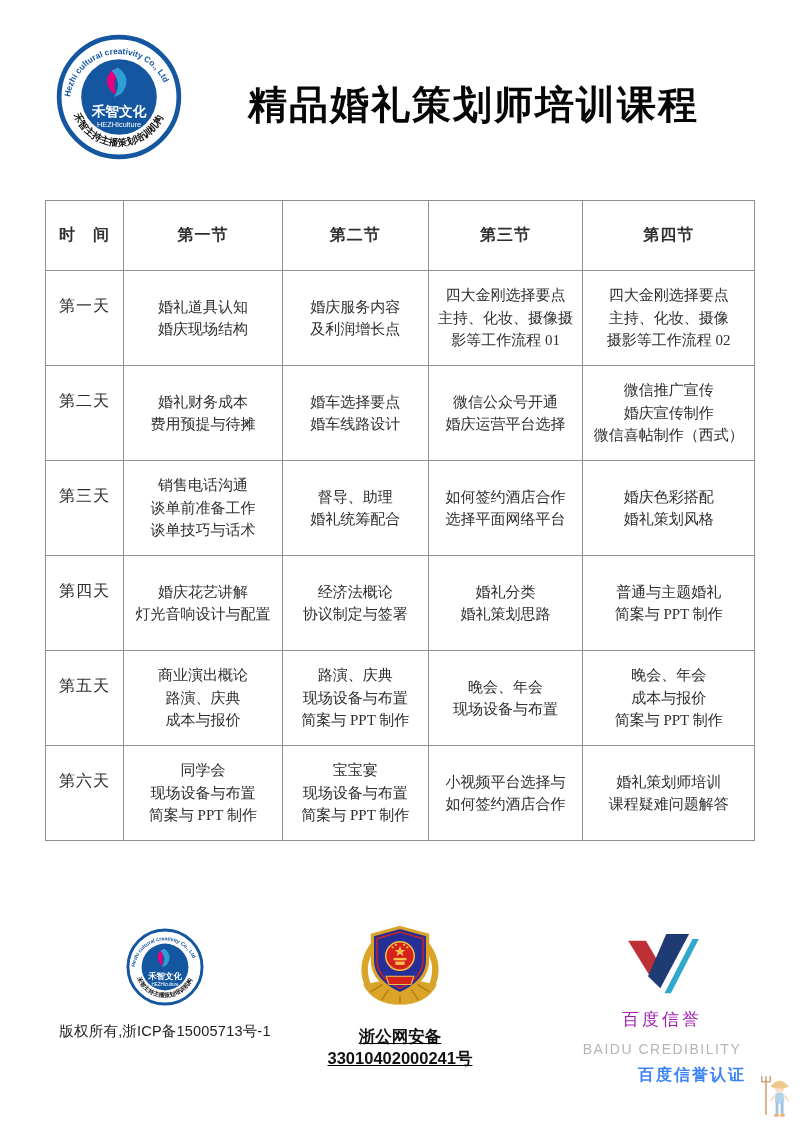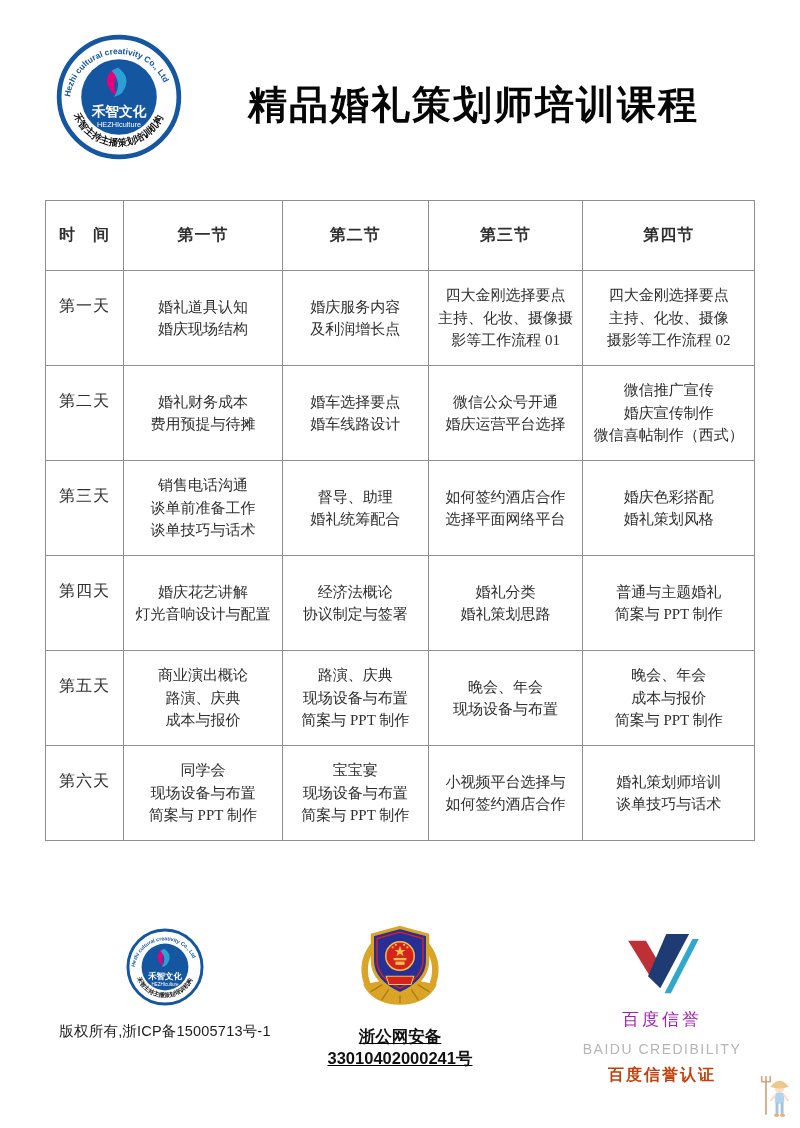--- a/index.html
+++ b/index.html
@@ -26,21 +26,21 @@
 
   
   .f-block{position:absolute;text-align:center;font-family:"Liberation Sans","DejaVu Sans",sans-serif;}
   #footer-left{left:52px;top:928px;width:226px;}
   #footer-left .icp{margin-top:12px;font-size:14.5px;color:#1c1c1c;letter-spacing:0.2px;}
   #footer-mid{left:300px;top:922px;width:200px;text-decoration:underline;}
   #footer-mid .beian{margin-top:8px;font-size:16.5px;font-weight:bold;color:#111;}
   #footer-right{left:578px;top:934px;width:168px;}
   #footer-right .bd-name{margin-top:4px;font-size:17px;color:#a21caf;letter-spacing:3px;}
   #footer-right .bd-sub{font-size:14px;color:#b5b5b5;letter-spacing:1.5px;margin-top:10px;}
-  #footer-right .bd-cert{font-size:16px;font-weight:bold;color:#c2410c;margin-top:8px;letter-spacing:2px;}
+  #footer-right .bd-cert{font-size:16px;font-weight:bold;color:#3b82f6;margin-top:8px;letter-spacing:2px;text-align:right;}
 
   
   #watermark{position:absolute;right:6px;bottom:6px;display:flex;align-items:flex-end;opacity:0.92;}
   #wm-text{display:flex;flex-direction:column;align-items:flex-start;margin-left:2px;}
   #wm-chars{font-family:"Liberation Sans","DejaVu Sans",sans-serif;font-weight:bold;
             font-size:30px;line-height:1;letter-spacing:6px;}
   #wm-chars .c0{color:#53a33a;} #wm-chars .c1{color:#ef9334;} #wm-chars .c2{color:#a3bf3a;}
   #wm-url{font-family:"Liberation Mono","DejaVu Sans Mono",monospace;font-size:13px;
           color:#e9a768;margin-top:1px;letter-spacing:0px;}
 </style>
@@ -156,21 +156,21 @@
             <td class="day">第六天</td>
             <td class="session">同学会
 现场设备与布置
 简案与 PPT 制作</td>
             <td class="session">宝宝宴
 现场设备与布置
 简案与 PPT 制作</td>
             <td class="session">小视频平台选择与
 如何签约酒店合作</td>
             <td class="session">婚礼策划师培训
-谈单技巧与话术</td>
+课程疑难问题解答</td>
           </tr>
         </tbody>
     </table>
   </div>
 
   <div id="footer-left" class="f-block">
     <svg width="78" height="78" viewBox="0 0 120 120">
       <defs>
         <path id="arcTop2" d="M 13 66 A 47 47 0 0 1 107 66"></path>
         <path id="arcBot2" d="M 15 70 A 46 46 0 0 0 105 70"></path>

